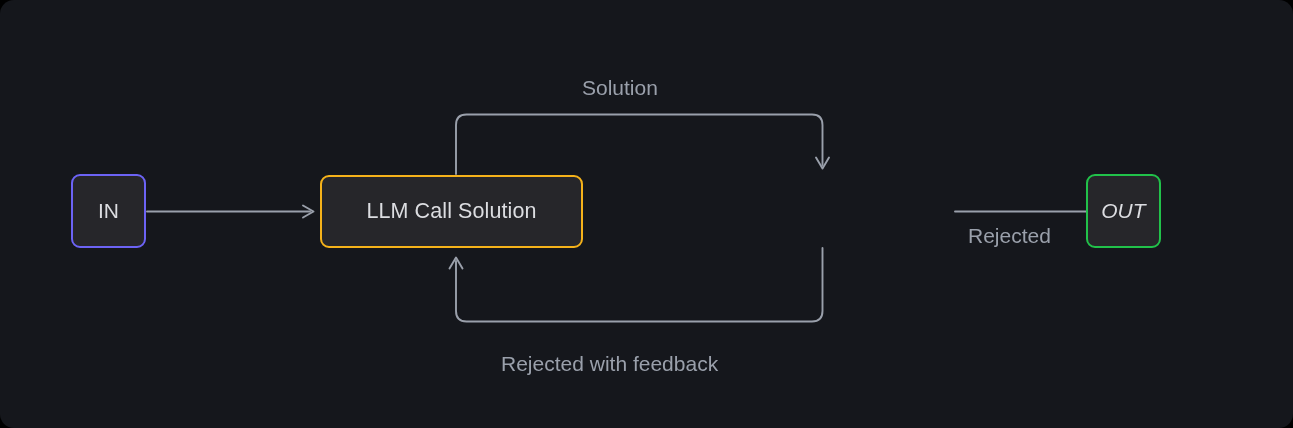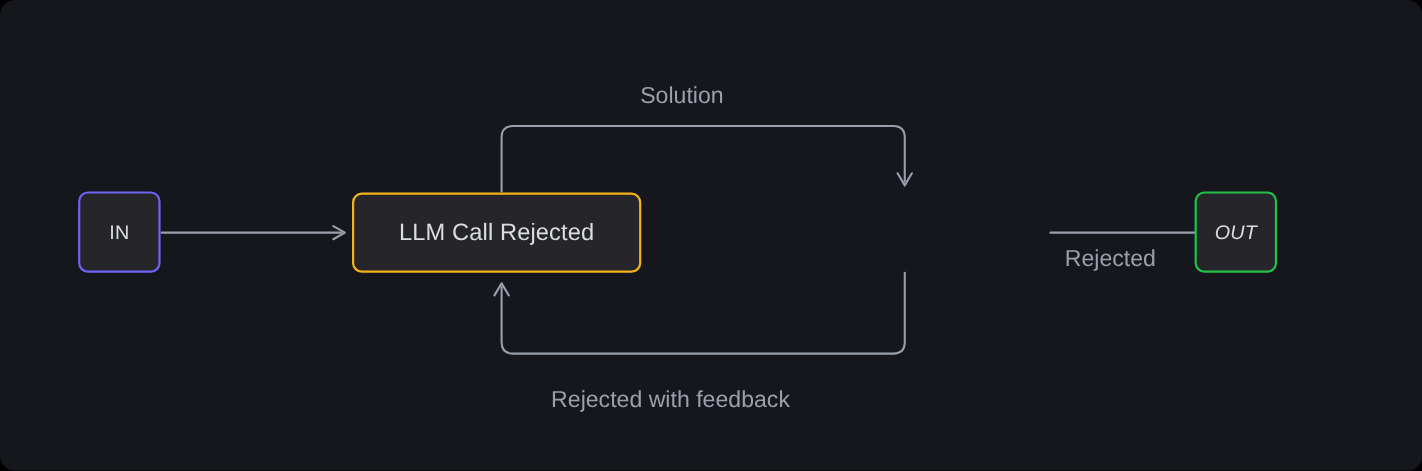--- a/index.html
+++ b/index.html
@@ -60,21 +60,21 @@
     align-items: center;
     justify-content: center;
     color: #dcdde1;
     letter-spacing: 0.1px;
     white-space: nowrap;
   }
 
   .node-terminal {
     width: 75px;
     height: 74px;
-    font-size: 18px;
+    font-size: 21px;
     border-width: 2px;
     border-style: solid;
   }
 
   .node-proc {
     height: 73px;
     font-size: 21.5px;
     border-width: 2.2px;
     border-style: solid;
     padding: 0 22px;
@@ -123,21 +123,21 @@
       <path class="edge-head" d="M 1093 205.5 L 1103.5 211.5 L 1093 217.5"></path>
     </g>
 
   </svg>
 
   <div class="node node-terminal" id="node-in">
     <span>IN</span>
   </div>
 
   <div class="node node-proc" id="node-gen">
-    <span>LLM Call Rejected</span>
+    <span>LLM Call Solution</span>
   </div>
 
 
   <div class="node node-terminal" id="node-out">
     <span>OUT</span>
   </div>
 
   <div class="edge-label" id="label-solution">Solution</div>
 
   <div class="edge-label" id="label-rejected">Rejected with feedback</div>

